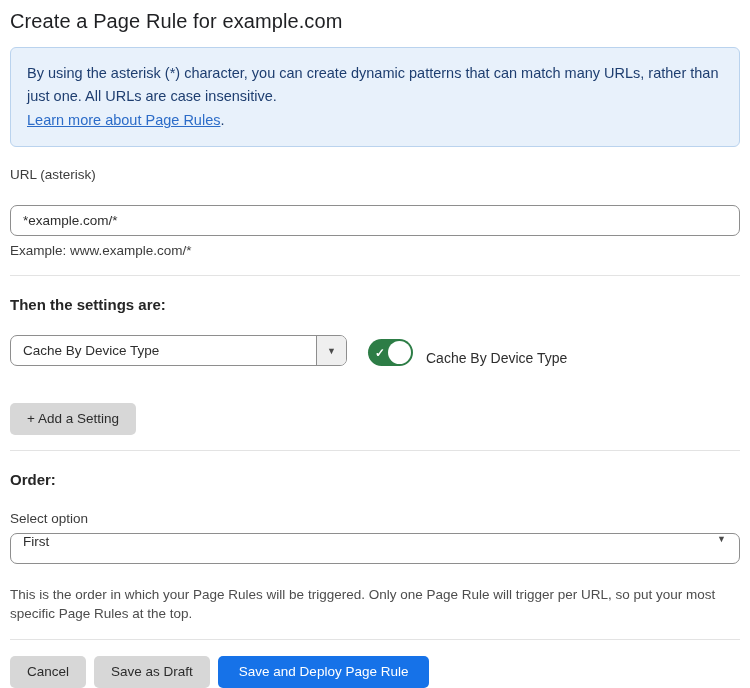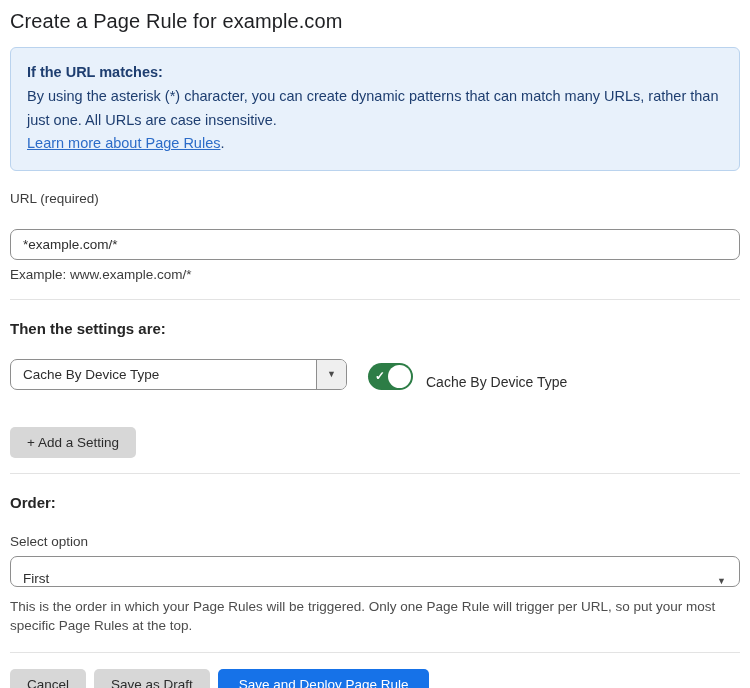--- a/index.html
+++ b/index.html
@@ -171,40 +171,40 @@
     background: #1672e8;
     color: #ffffff;
     padding: 9px 21px;
   }
   .add-setting-btn { margin-top: 37px; }
 
   .order-helper {
     font-size: 13.5px;
     color: #4d4d4d;
     line-height: 1.38;
-    margin-top: 11px;
+    margin-top: 22px;
     max-width: 712px;
   }
 
   .footer-actions {
     margin-top: 16px;
     display: flex;
     align-items: center;
   }
   .footer-actions .btn + .btn { margin-left: 8px; }
 
   .order-select-wrap { margin-top: 2px; }
   .full-select {
     width: 100%;
     height: 31px;
     border: 1px solid #8e8e8e;
     border-radius: 7px;
     background: #ffffff;
     display: flex;
-    align-items: flex-end;
+    align-items: flex-start;
     cursor: pointer;
   }
   .full-select .select-value {
     flex: 1;
     padding: 0 12px;
     font-size: 13.5px;
     color: #2e2e2e;
   }
   .full-select .caret {
     font-size: 9px;
@@ -213,26 +213,25 @@
   }
 </style>
 </head>
 <body>
 
 <div class="container">
 
   <h1 class="page-title">Create a Page Rule for example.com</h1>
 
   <div class="info-box">
-    <div class="info-heading">If the URL matches:</div>
     <div class="info-body"><span>By using the asterisk (*) character, you can create dynamic patterns that can match many URLs, rather than just one. All URLs are case insensitive.</span></div>
     <div><a class="info-link">Learn more about Page Rules</a><span class="info-link-suffix">.</span></div>
   </div>
 
-  <div class="field-label">URL (required)</div>
+  <div class="field-label">URL (asterisk)</div>
   <input class="text-input" type="text" value="*example.com/*" style="">
   <div class="field-helper">Example: www.example.com/*</div>
 
   <hr class="divider">
 
   <div class="section-heading">Then the settings are:</div>
 
 
   <div class="settings-row">
     <div class="select-split">

